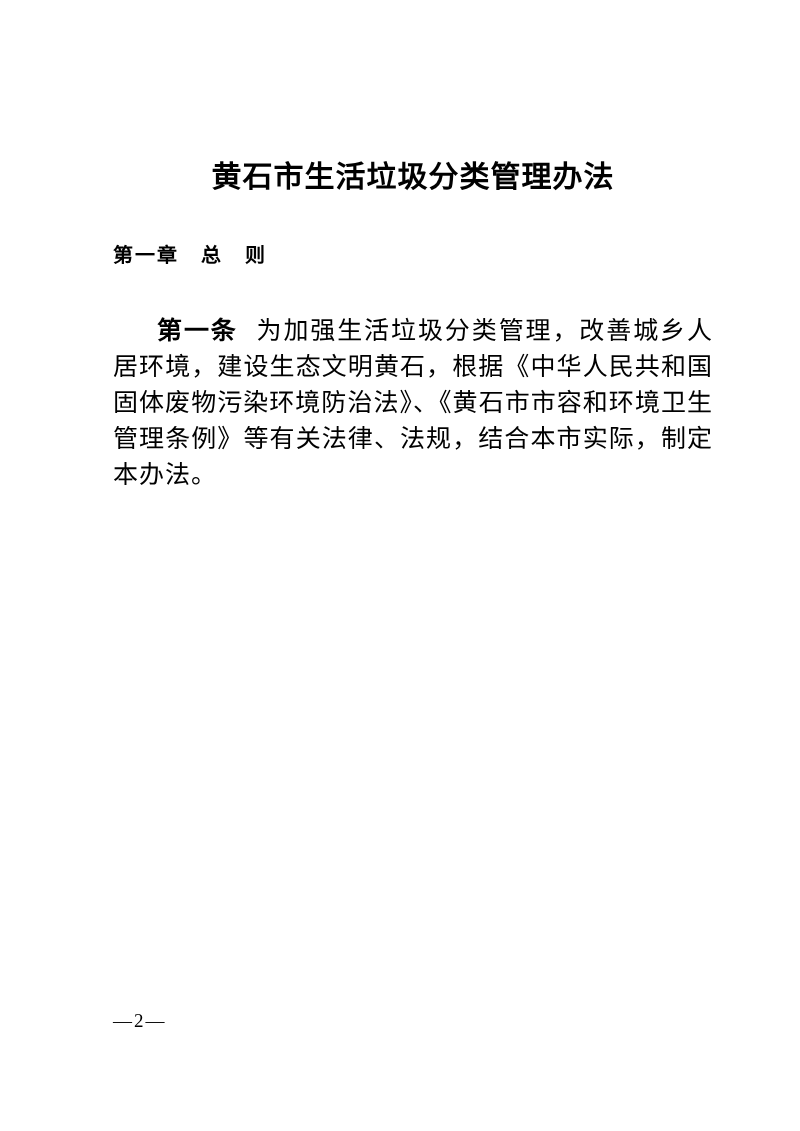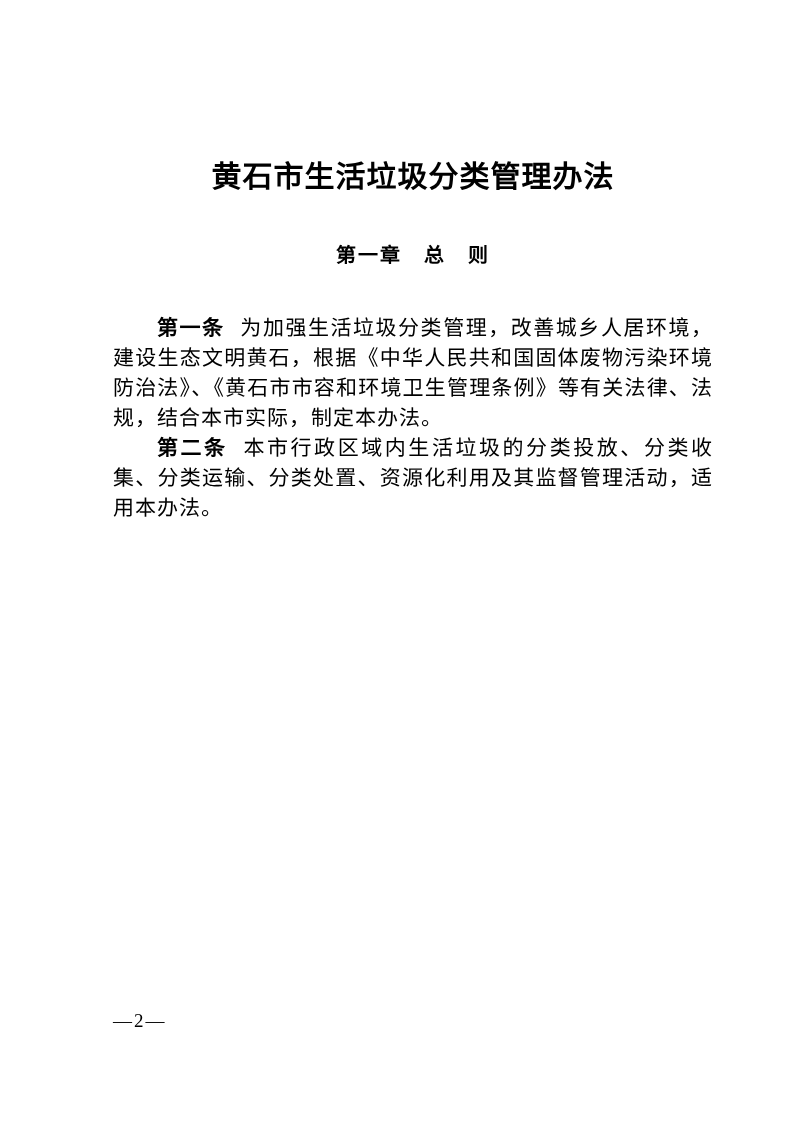--- a/index.html
+++ b/index.html
@@ -24,32 +24,31 @@
     text-align: center;
     font-family: "Liberation Serif", "DejaVu Serif", serif;
     font-size: 30px;
     font-weight: bold;
     line-height: 38px;
     letter-spacing: 1px;
     white-space: nowrap;
   }
   .chapter-heading {
     margin: 45px 0 0 0;
-    text-align: center;
     font-family: "Liberation Sans", "DejaVu Sans", sans-serif;
     font-size: 20px;
     font-weight: bold;
     line-height: 28px;
     letter-spacing: 2px;
     white-space: nowrap;
   }
   .doc-body {
     margin-top: 44px;
-    font-size: 21px;
-    line-height: 30px;
+    font-size: 25px;
+    line-height: 36px;
     text-align: justify;
     text-justify: inter-ideograph;
     letter-spacing: 1px;
   }
   .article {
     margin: 0;
     text-indent: 44px;
   }
   .article-label {
     font-weight: bold;
@@ -73,21 +72,20 @@
 <div class="page">
 
   <h1 class="doc-title">黄石市生活垃圾分类管理办法</h1>
 
   <h2 class="chapter-heading">第一章　总　则</h2>
 
   <div class="doc-body">
 
     <p class="article"><span class="article-label">第一条</span><span>为加强生活垃圾分类管理，改善城乡人居环境，建设生态文明黄石，根据《中华人民共和国固体废物污染环境防治法》、《黄石市市容和环境卫生管理条例》等有关法律、法规，结合本市实际，制定本办法。</span></p>
 
-    <p class="article"><span class="article-label">第二条</span><span>本市行政区域内生活垃圾的分类投放、分类收集、分类运输、分类处置、资源化利用及其监督管理活动，适用本办法。</span></p>
 
 
 
 
   </div>
 
   <div class="page-number">—2—</div>
 
 </div>
 

